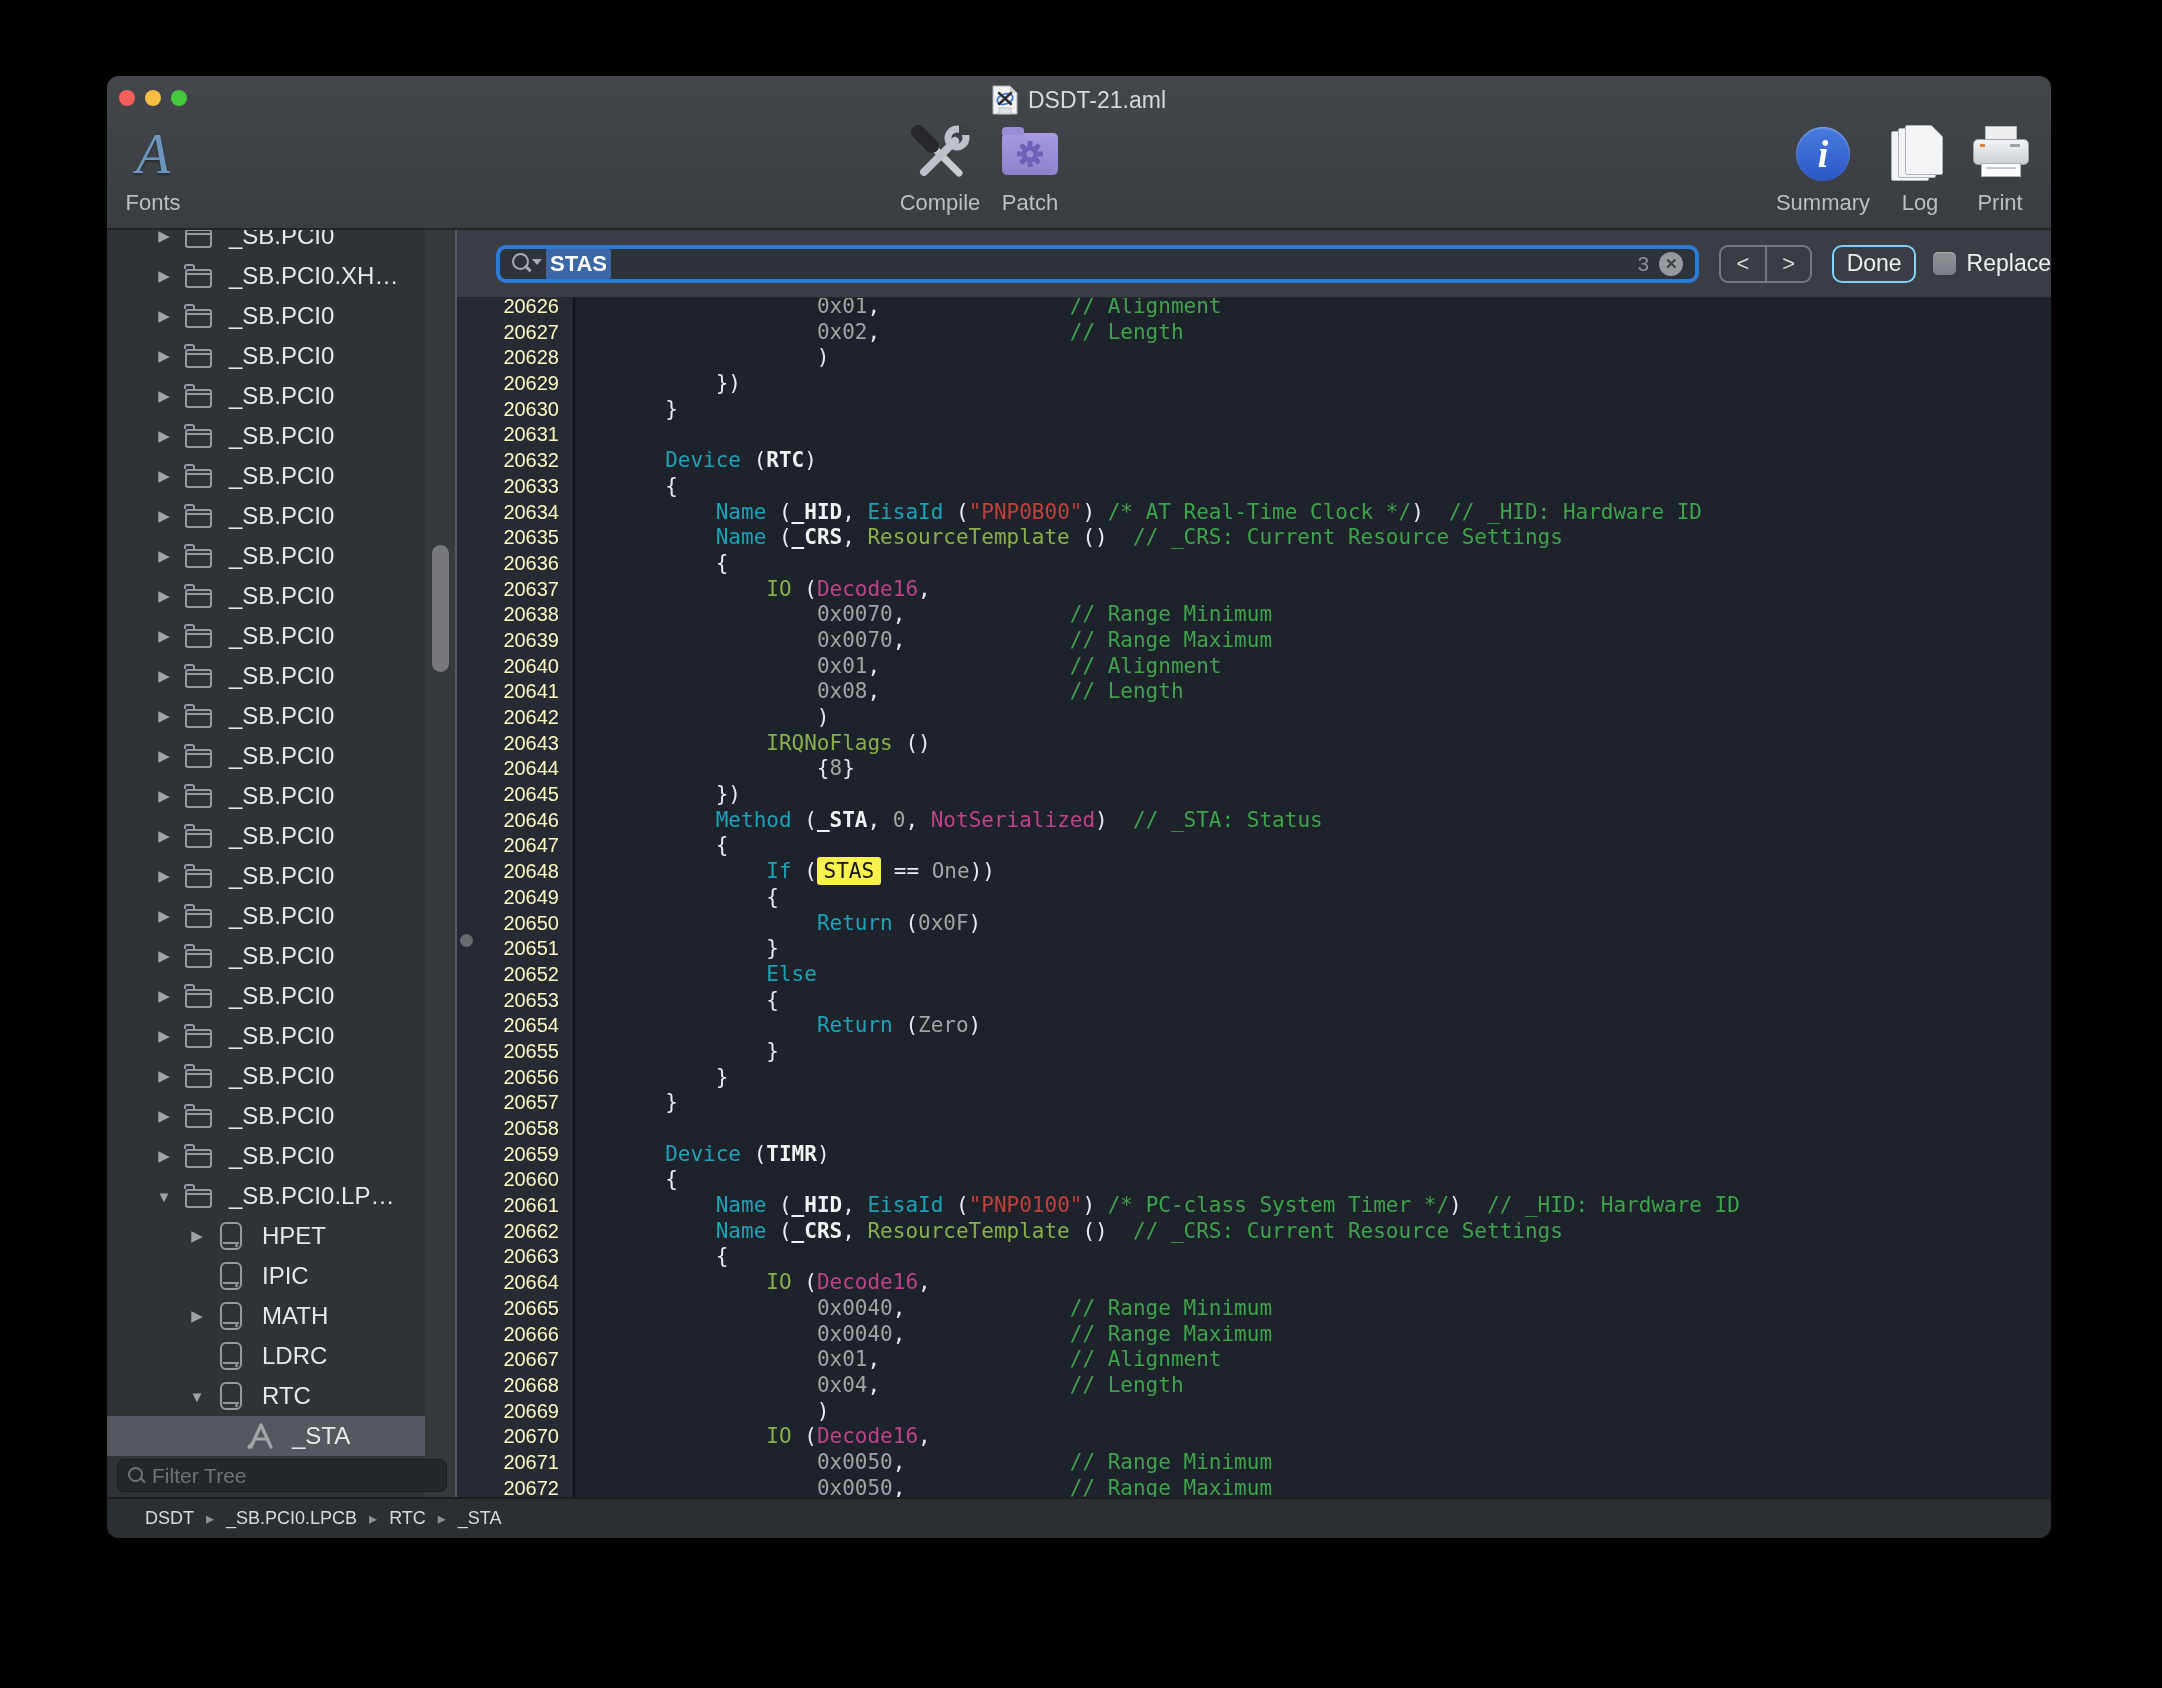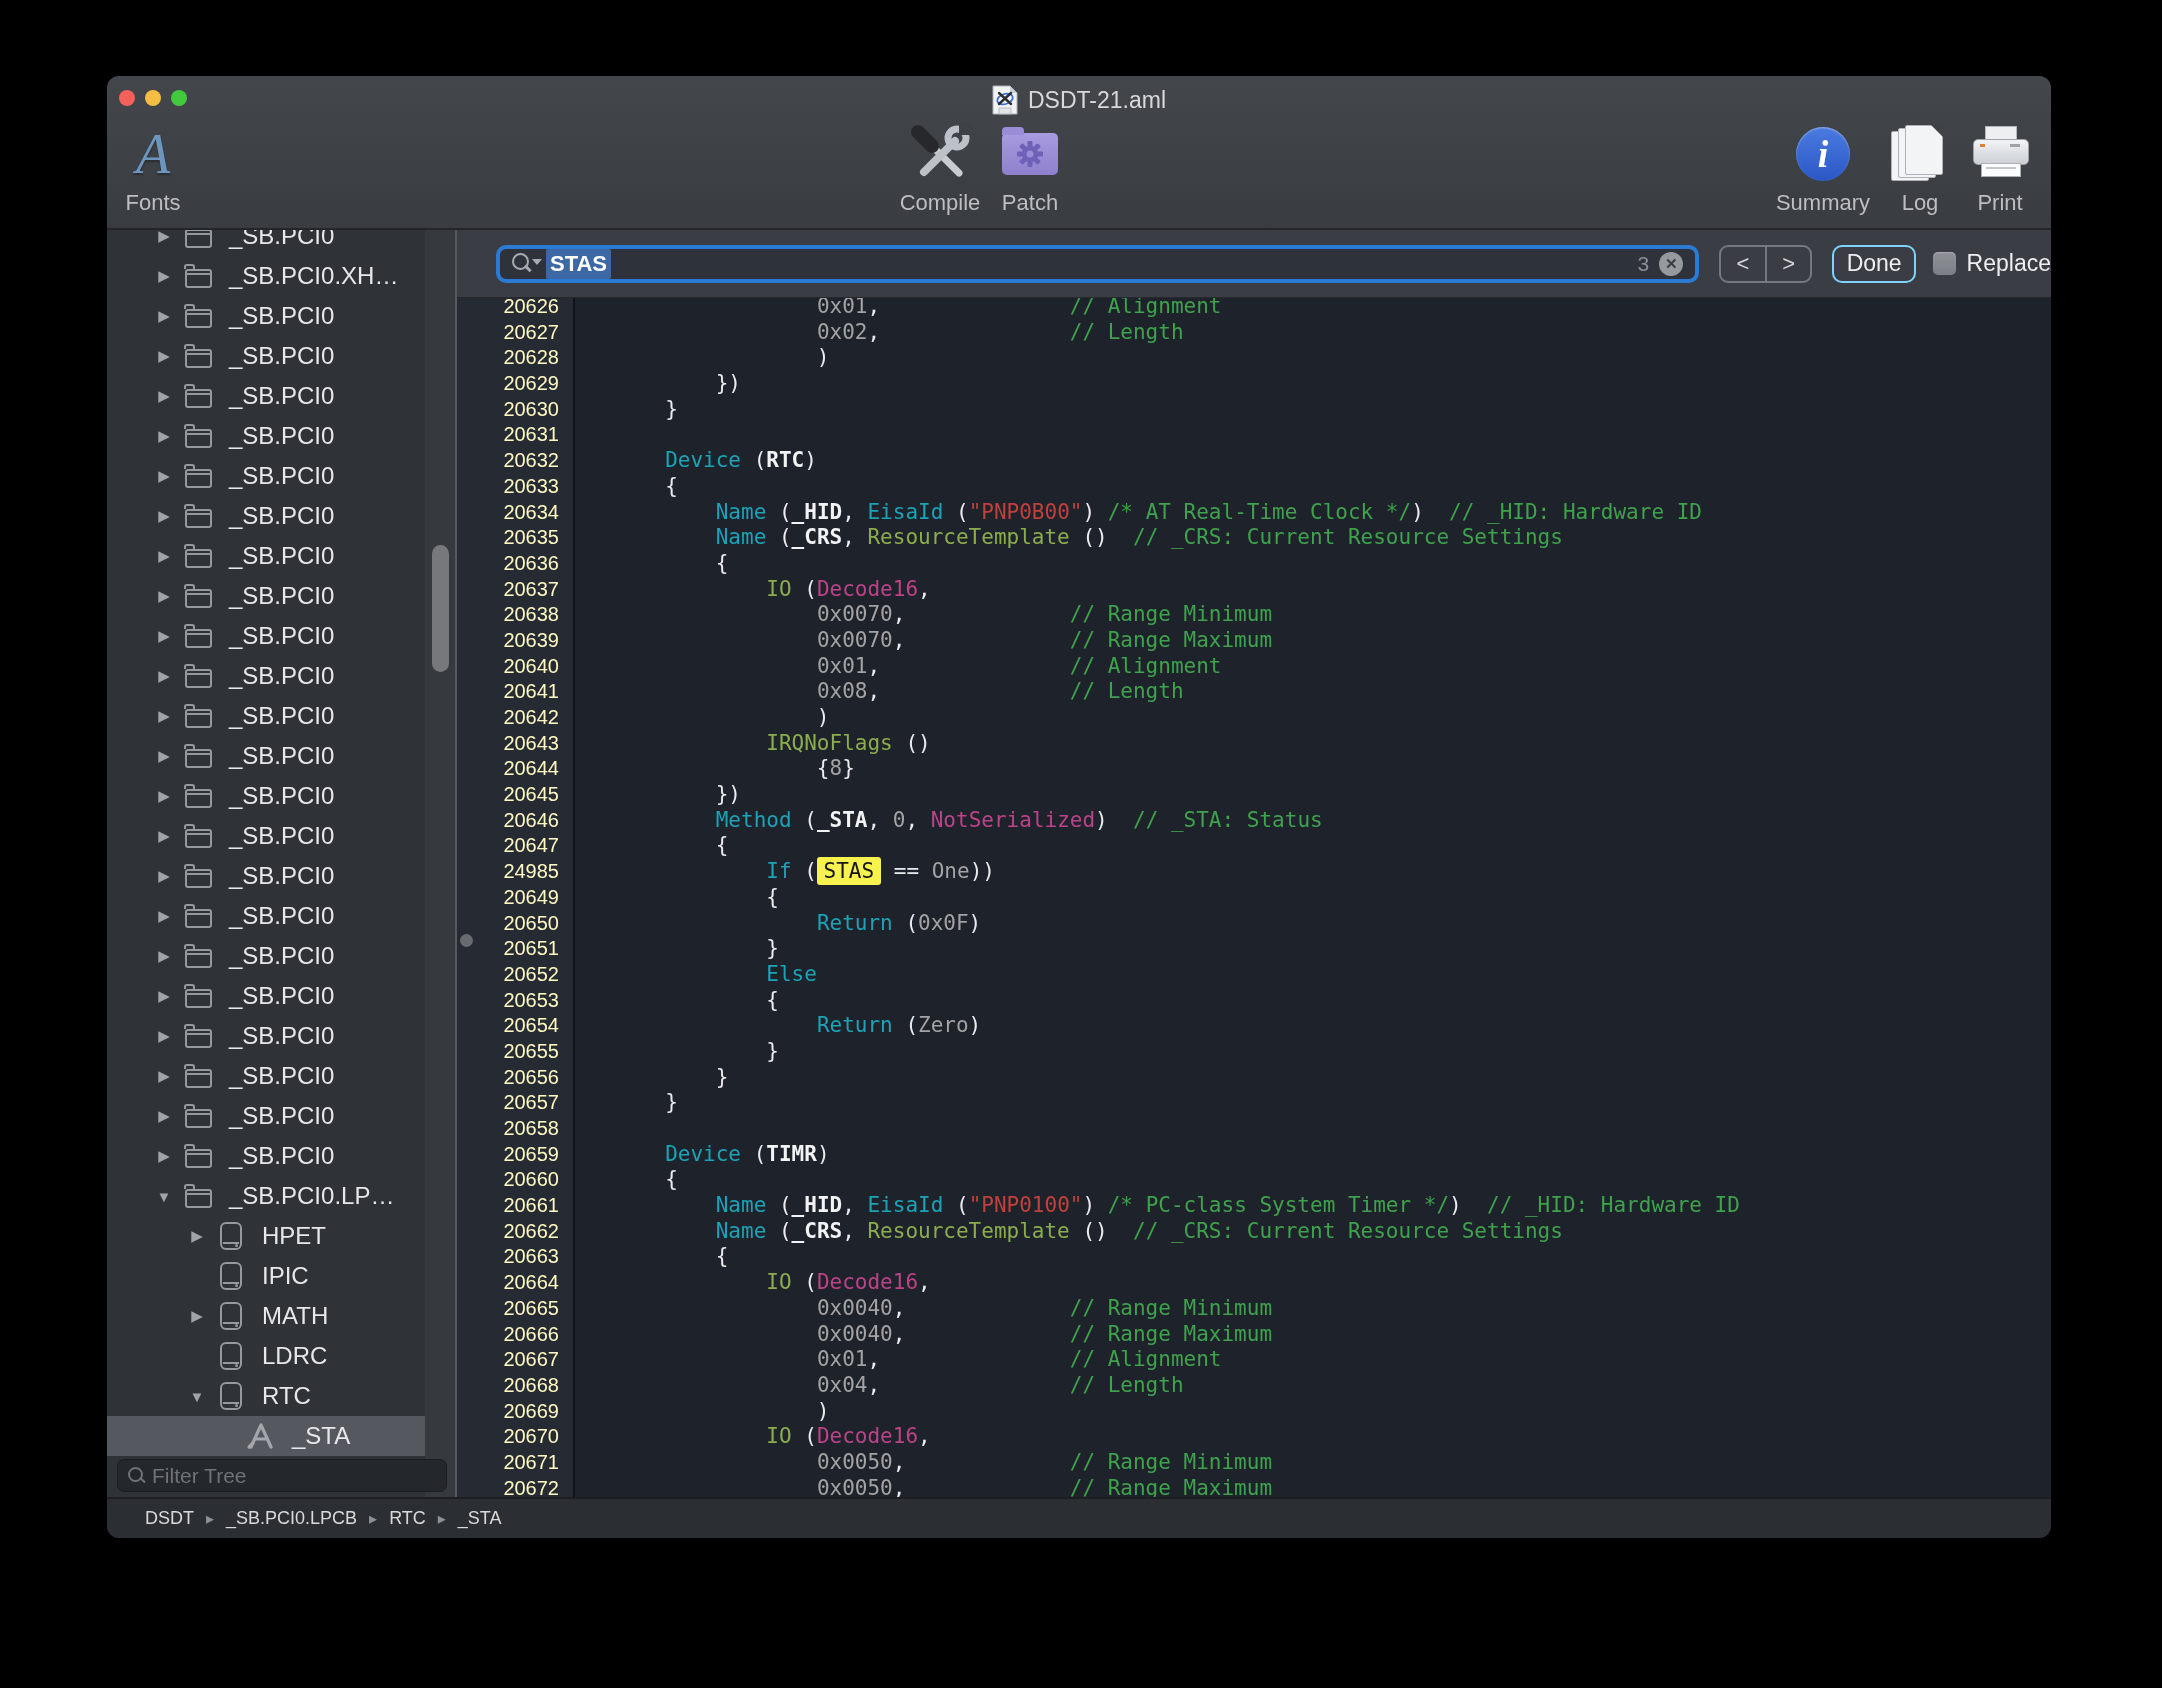--- a/index.html
+++ b/index.html
@@ -539,21 +539,21 @@
         </div>
         <div class="cline">
           <span class="ln">20646</span>
           <span class="ctext"><span class="tok-p">            </span><span class="tok-k">Method</span><span class="tok-p"> (</span><span class="tok-b">_STA</span><span class="tok-p">, </span><span class="tok-n">0</span><span class="tok-p">, </span><span class="tok-m">NotSerialized</span><span class="tok-p">)  </span><span class="tok-c">// _STA: Status</span></span>
         </div>
         <div class="cline">
           <span class="ln">20647</span>
           <span class="ctext"><span class="tok-p">            {</span></span>
         </div>
         <div class="cline">
-          <span class="ln">24985</span>
+          <span class="ln">20648</span>
           <span class="ctext"><span class="tok-p">                </span><span class="tok-k">If</span><span class="tok-p"> ((</span><span class="tok-h">STAS</span><span class="tok-p"> == </span><span class="tok-n">One</span><span class="tok-p">))</span></span>
         </div>
         <div class="cline">
           <span class="ln">20649</span>
           <span class="ctext"><span class="tok-p">                {</span></span>
         </div>
         <div class="cline">
           <span class="ln">20650</span>
           <span class="ctext"><span class="tok-p">                    </span><span class="tok-k">Return</span><span class="tok-p"> (</span><span class="tok-n">0x0F</span><span class="tok-p">)</span></span>
         </div>

